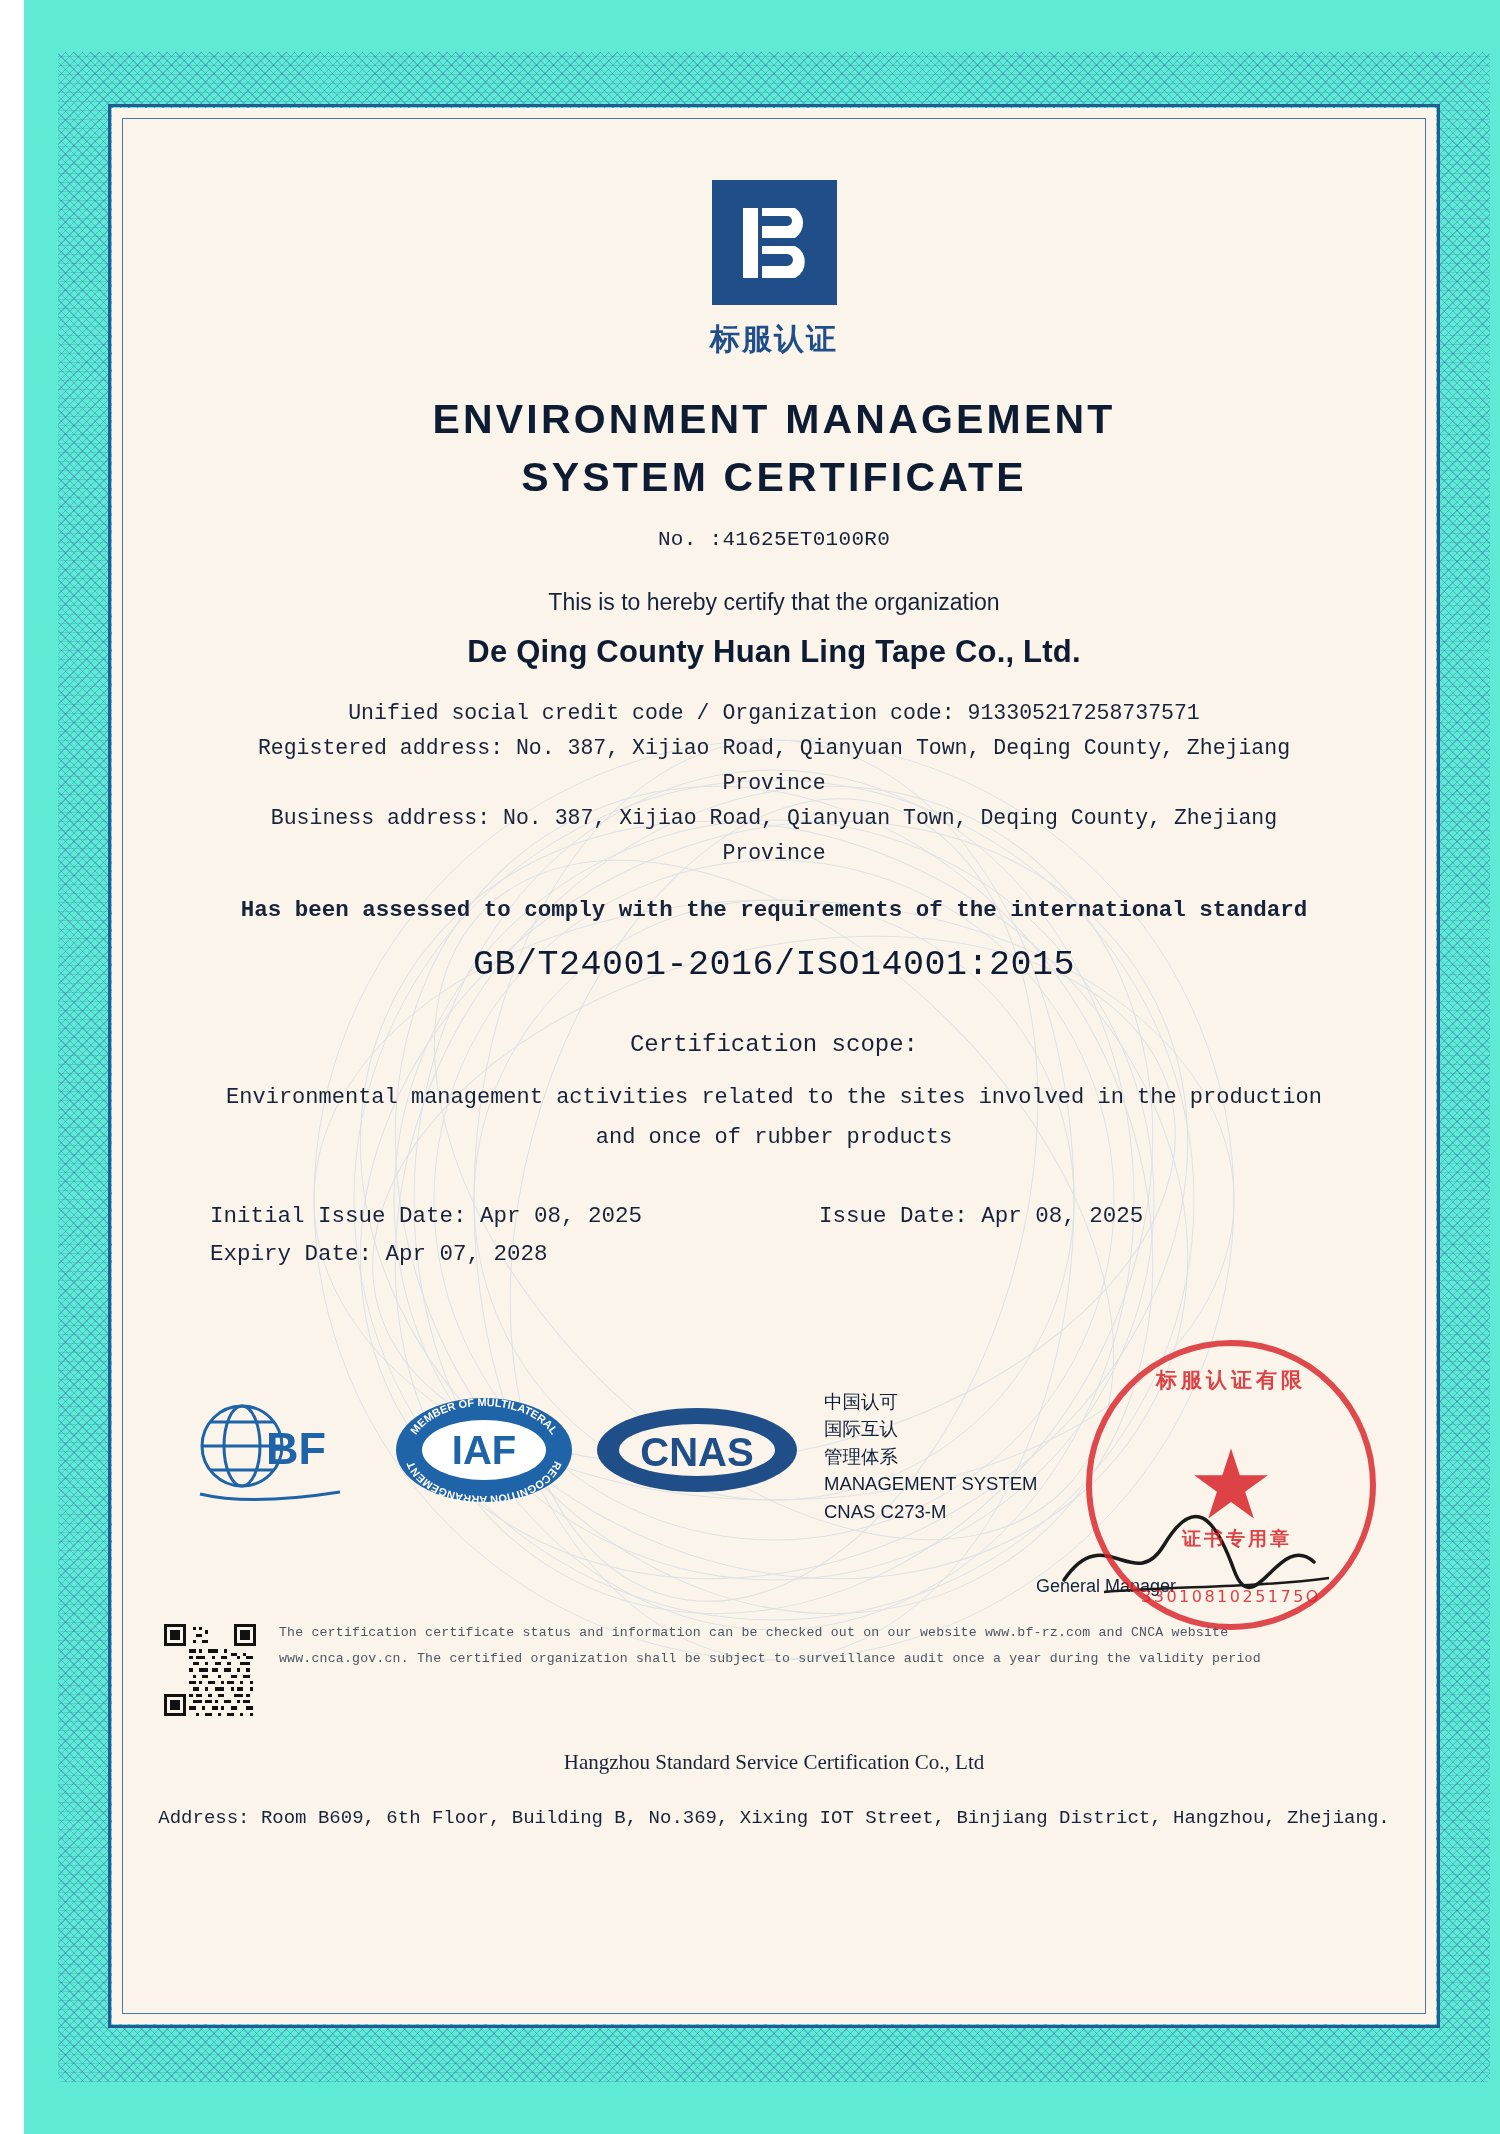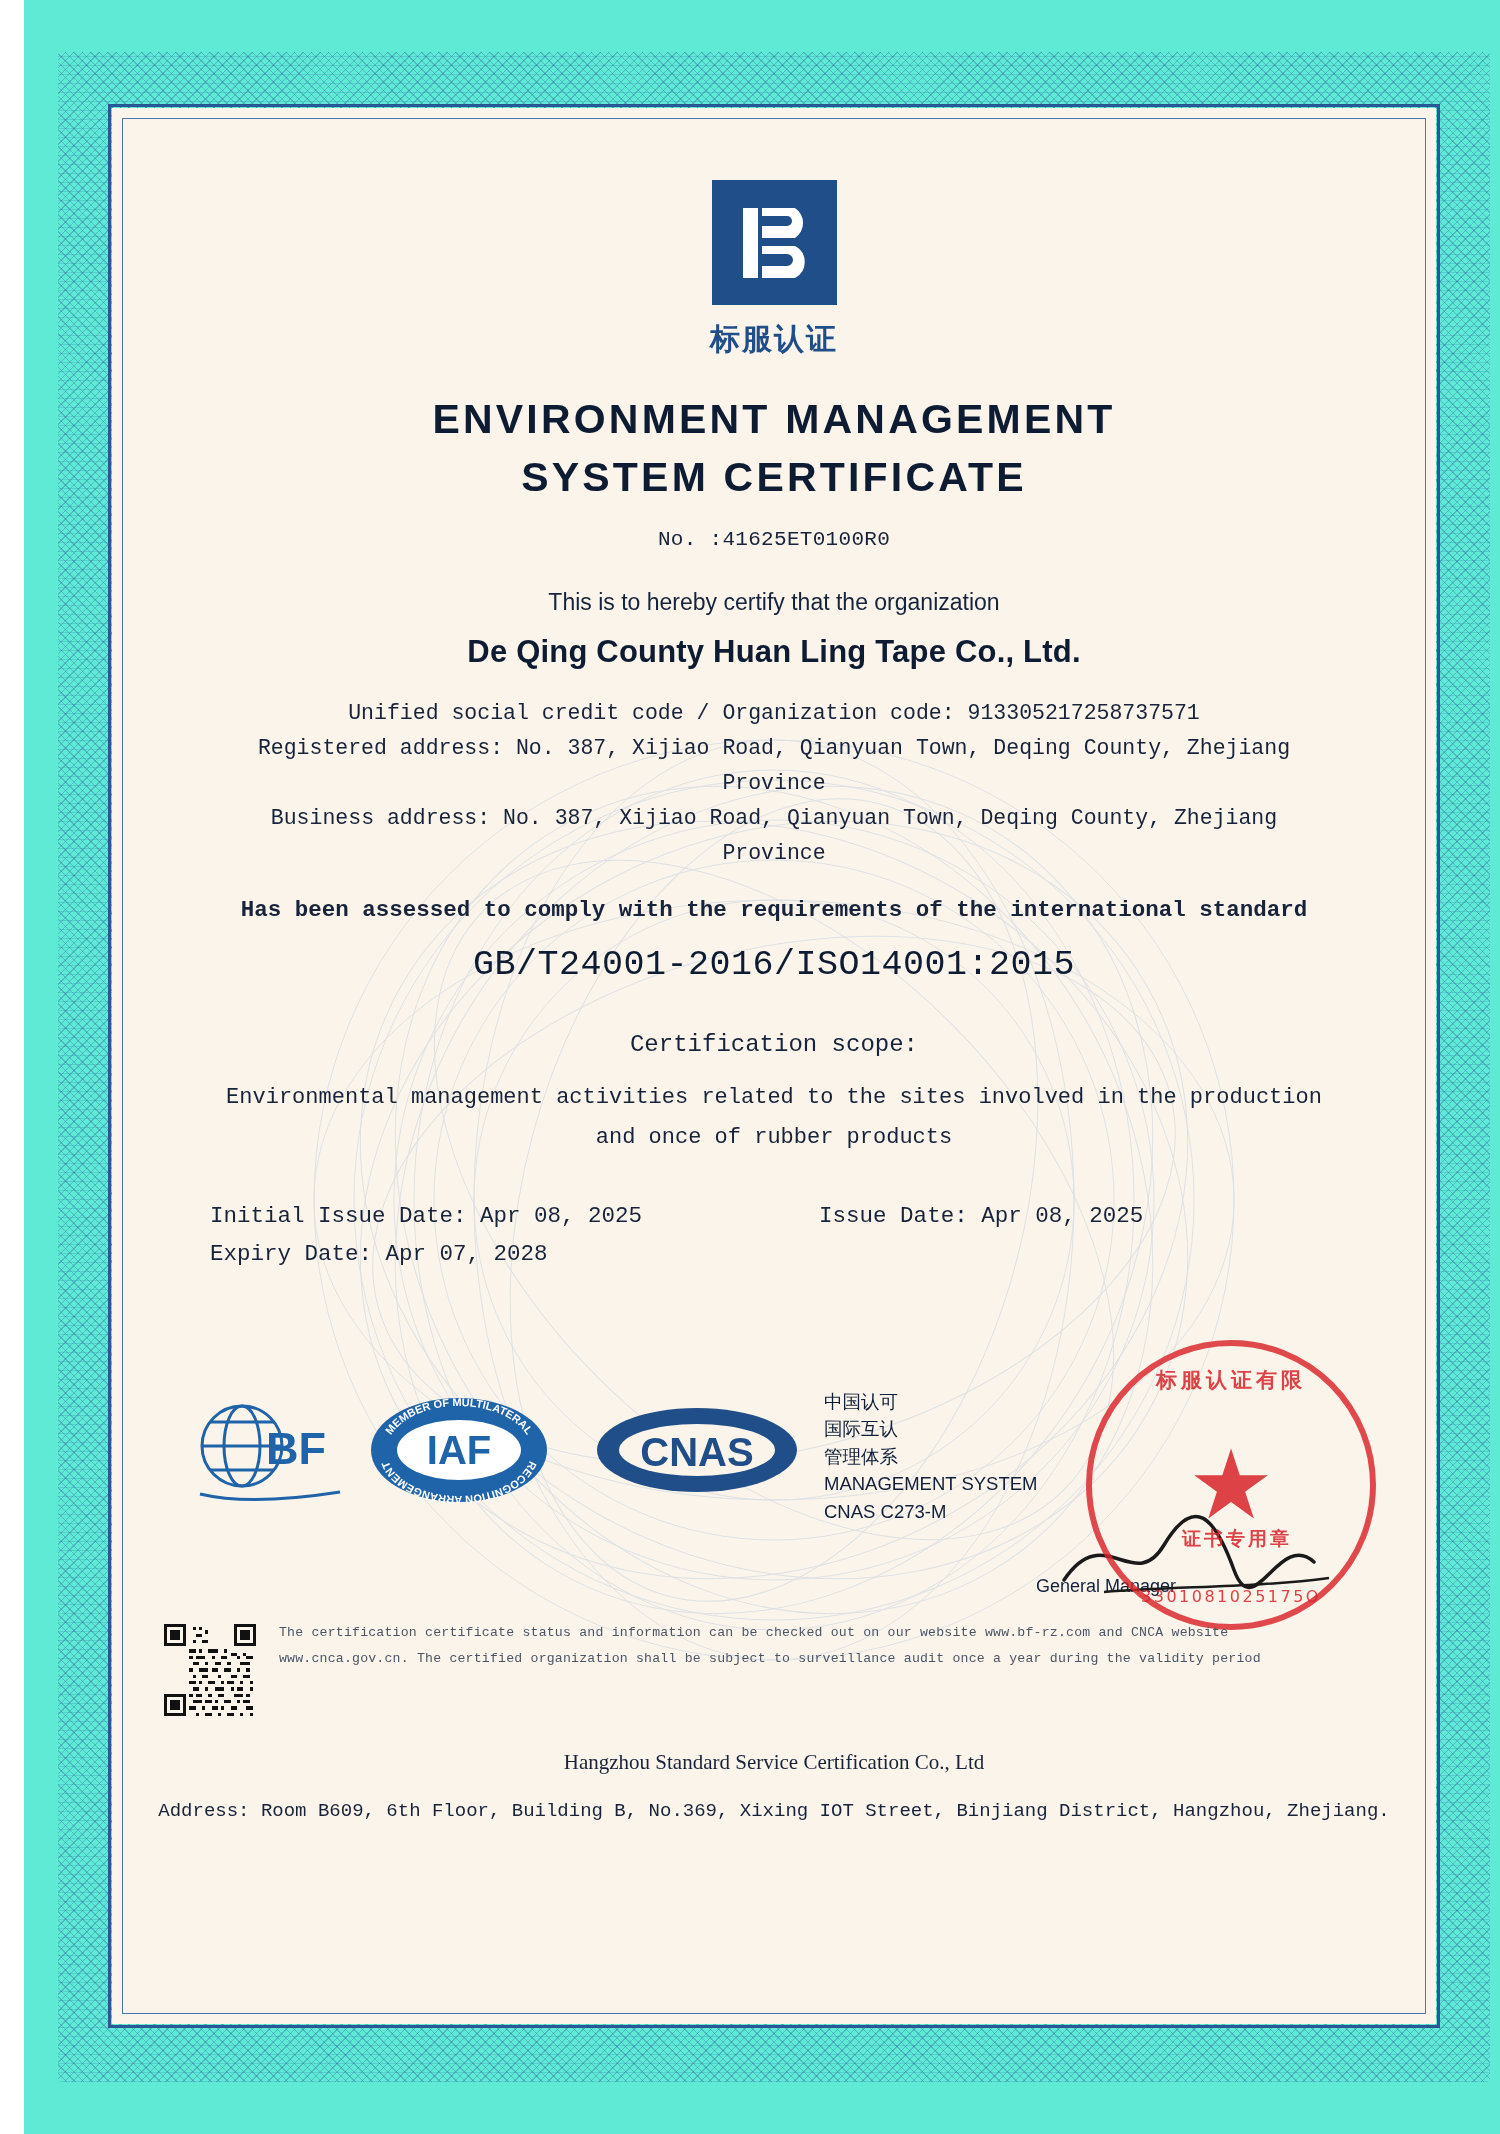--- a/index.html
+++ b/index.html
@@ -176,21 +176,21 @@
     left: 20px;
     right: 0;
     top: 1240px;
     height: 180px;
   }
   .mark-bf {
     position: absolute; left: 16px; top: 16px;
     width: 180px; height: 110px;
   }
   .mark-iaf {
-    position: absolute; left: 203px; top: 10px;
+    position: absolute; left: 228px; top: 10px;
     width: 185px; height: 120px;
   }
   .mark-cnas {
     position: absolute; left: 428px; top: 20px;
     width: 210px; height: 105px;
   }
   .cnas-text {
     position: absolute; left: 660px; top: 8px;
     font-size: 18.5px;
     line-height: 1.48;
@@ -294,21 +294,21 @@
     left: 0; right: 0;
     top: 130px;
     text-align: center;
     font-family: Liberation Serif, serif;
     font-size: 21px;
     color: #17233a;
   }
   .address-line {
     position: absolute;
     left: 0; right: 0;
-    top: 180px;
+    top: 187px;
     text-align: center;
     font-family: "Liberation Mono", monospace;
     font-size: 19px;
     color: #17233a;
   }
 </style>
 </head>
 <body>
 
 <div class="certificate">

